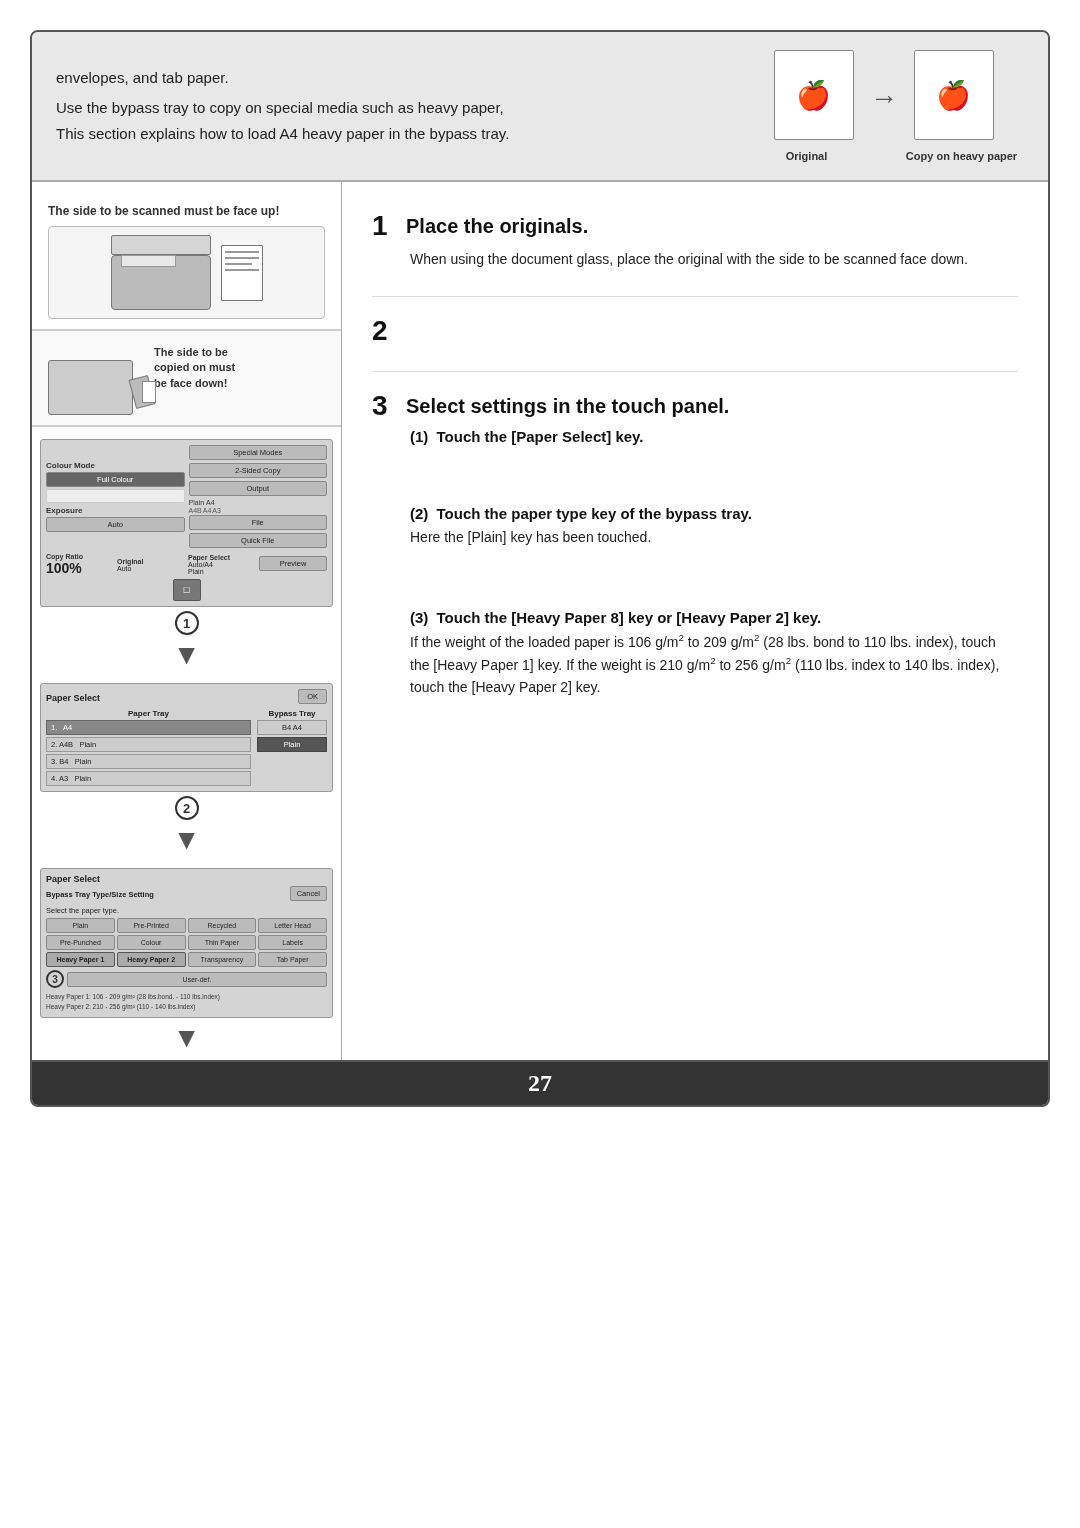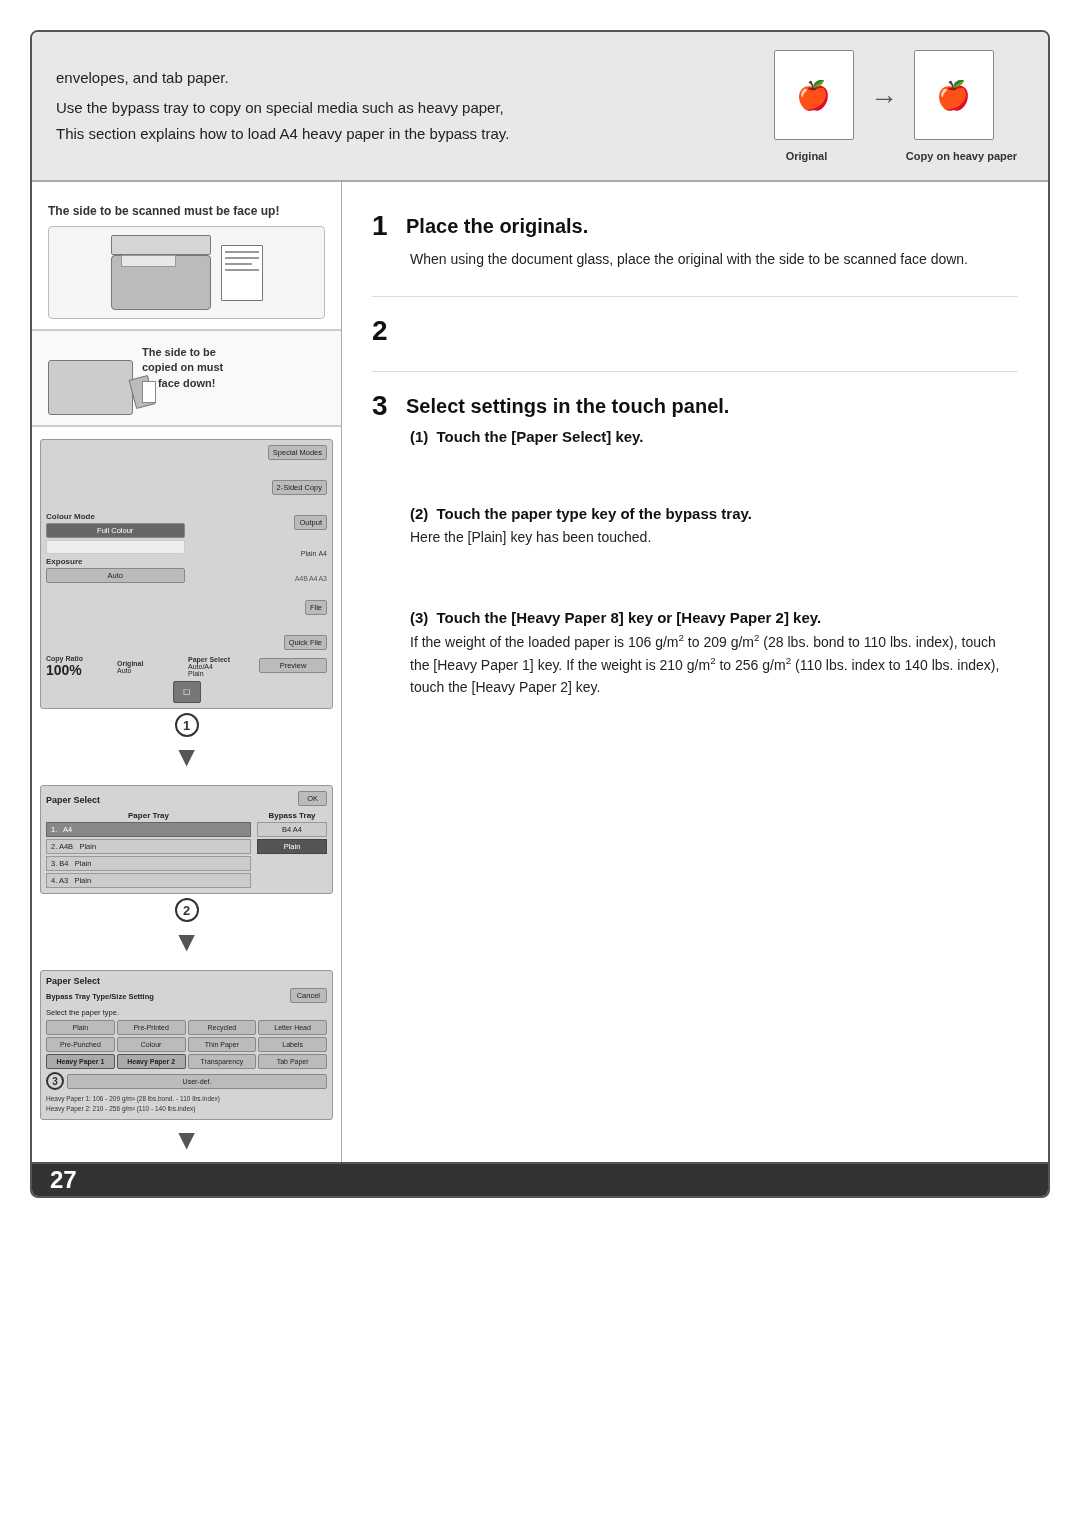--- a/index.html
+++ b/index.html
@@ -181,23 +181,24 @@
       font-size: 28px;
       color: #555;
       margin: 4px 0;
       display: flex;
       justify-content: center;
     }
     .page-bottom {
       position: relative;
       border-top: 2px solid #555;
       display: flex;
-      justify-content: flex-start;
+      justify-content: center;
       background: #333;
-      padding: 2px 18px;
+      padding: 8px 18px;
+      font-family: Liberation Serif, serif;
     }
     .page-num-text {
       font-size: 24px;
       font-weight: 900;
       color: #fff;
     }
     .right-steps-container {
       padding-top: 10px;
     }
     .right-step {
@@ -351,21 +352,21 @@
           <div style="width:42px;height:56px;background:#fff;border:1.5px solid #777;border-radius:1px;display:flex;flex-direction:column;padding:5px 3px;gap:4px;">
             <div style="width:100%;height:2px;background:#999;"></div>
             <div style="width:100%;height:2px;background:#999;"></div>
             <div style="width:80%;height:2px;background:#999;"></div>
             <div style="width:100%;height:2px;background:#999;"></div>
           </div>
         </div>
       </div>
 
       <div class="tray-illustration" style="padding:14px 16px 10px 16px; border-top:1.5px solid #ccc;">
-        <div style="display:flex;align-items:flex-start;gap:4px;">
+        <div style="display:flex;align-items:flex-start;gap:16px;">
 
           <div style="position:relative;width:90px;height:70px;">
             <div style="width:85px;height:55px;background:#ccc;border:1.5px solid #777;border-radius:3px;position:absolute;bottom:0;left:0;"></div>
             <div style="position:absolute;bottom:8px;right:-14px;width:20px;height:30px;background:#bbb;border:1px solid #777;border-radius:1px;transform:rotate(-15deg);"></div>
             <div style="position:absolute;bottom:12px;right:-18px;width:14px;height:22px;background:#fff;border:1px solid #888;"></div>
           </div>
           <div class="tray-caption">
             <span>The side to be</span><br>
             <span>copied on must</span><br>
             <span>be face down!</span>
@@ -376,21 +377,21 @@
       <div style="border-top:1.5px solid #ccc;padding:8px 0 2px 0;">
         <div class="mockup1">
           <div style="display:flex;justify-content:space-between;align-items:center;margin-bottom:3px;">
             <div style="flex:1;">
               <div class="mockup-label">Colour Mode</div>
               <div class="mbox dark">Full Colour</div>
               <div style="height:14px;background:#eee;border:1px solid #ccc;border-radius:2px;margin-top:2px;"></div>
               <div class="mockup-label" style="margin-top:3px;">Exposure</div>
               <div class="mbox">Auto</div>
             </div>
-            <div style="flex:1;display:flex;flex-direction:column;align-items:flex-end;gap:18px;margin-left:4px;">
+            <div style="flex:1;display:flex;flex-direction:column;gap:1px;margin-left:4px;">
               <div class="mbox">Special Modes</div>
               <div class="mbox">2-Sided Copy</div>
               <div class="mbox">Output</div>
               <div style="font-size:7px;color:#333;display:flex;align-items:center;gap:2px;">
                 <span>Plain</span>
                 <span>A4</span>
               </div>
               <div style="display:flex;gap:1px;font-size:7px;color:#555;">
                 <span>A4B</span>
                   <span>A4</span>

